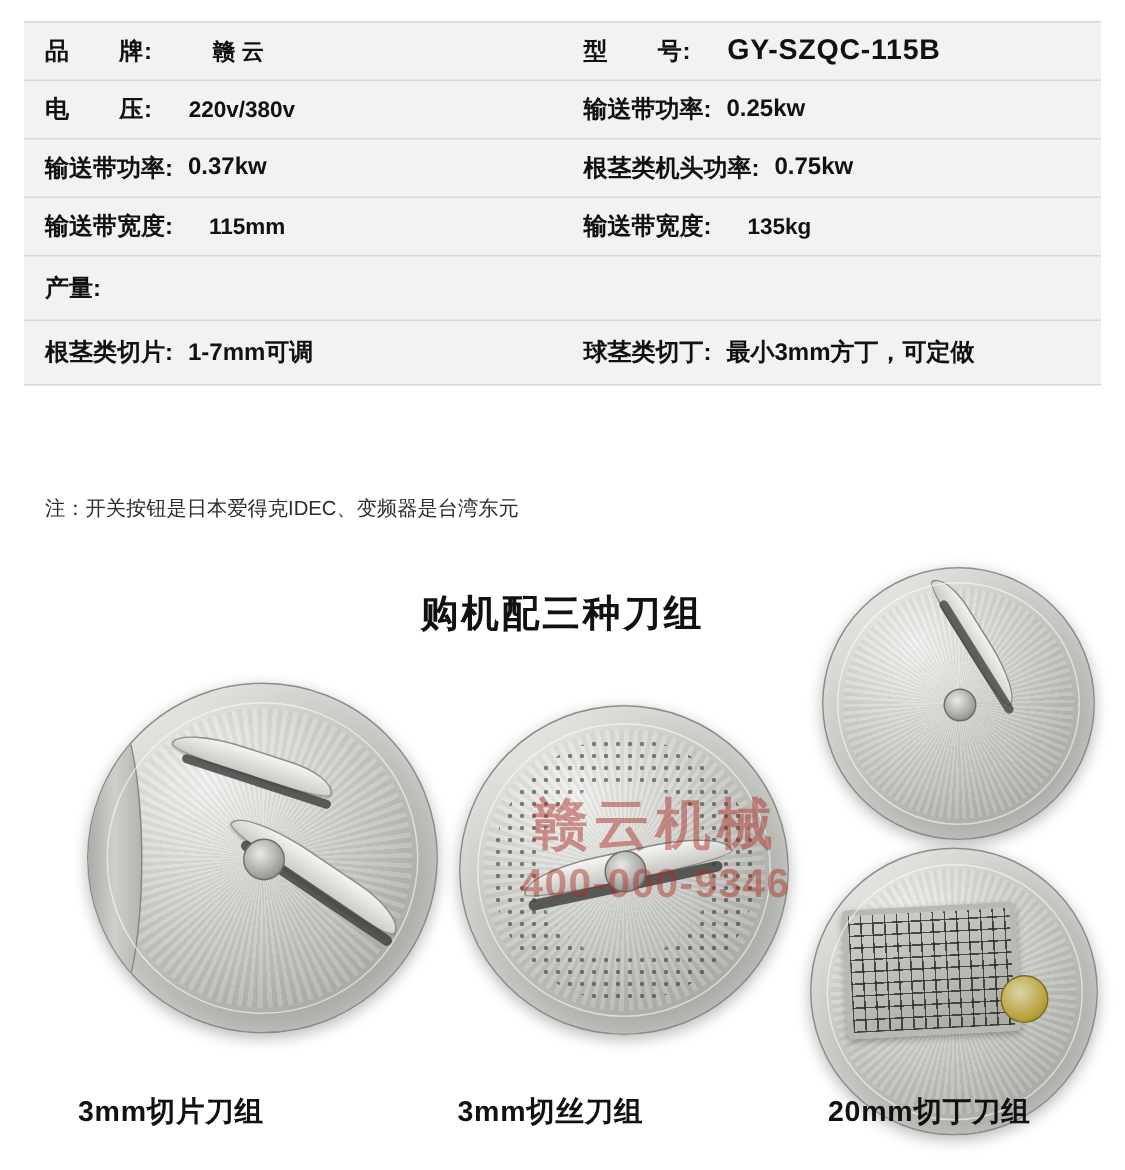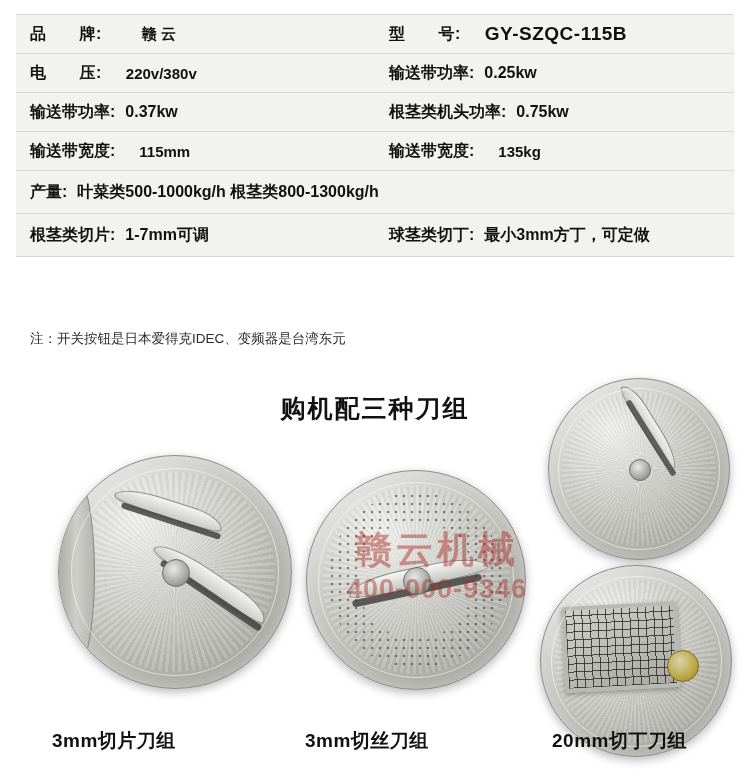--- a/index.html
+++ b/index.html
@@ -378,21 +378,20 @@
         <span class="lbl">输送带宽度:</span>
         <span class="gap-md"></span>
         <span class="val val-big">135kg</span>
       </div>
     </div>
 
     <div class="spec-row tall">
       <div class="spec-cell full">
         <span class="lbl">产量:</span>
         <span class="gap-sm"></span>
-        <span class="val">叶菜类500-1000kg/h  根茎类800-1300kg/h</span>
       </div>
     </div>
 
     <div class="spec-row tall">
       <div class="spec-cell half">
         <span class="lbl">根茎类切片:</span>
         <span class="gap-sm"></span>
         <span class="val">1-7mm可调</span>
       </div>
       <div class="spec-cell half">

